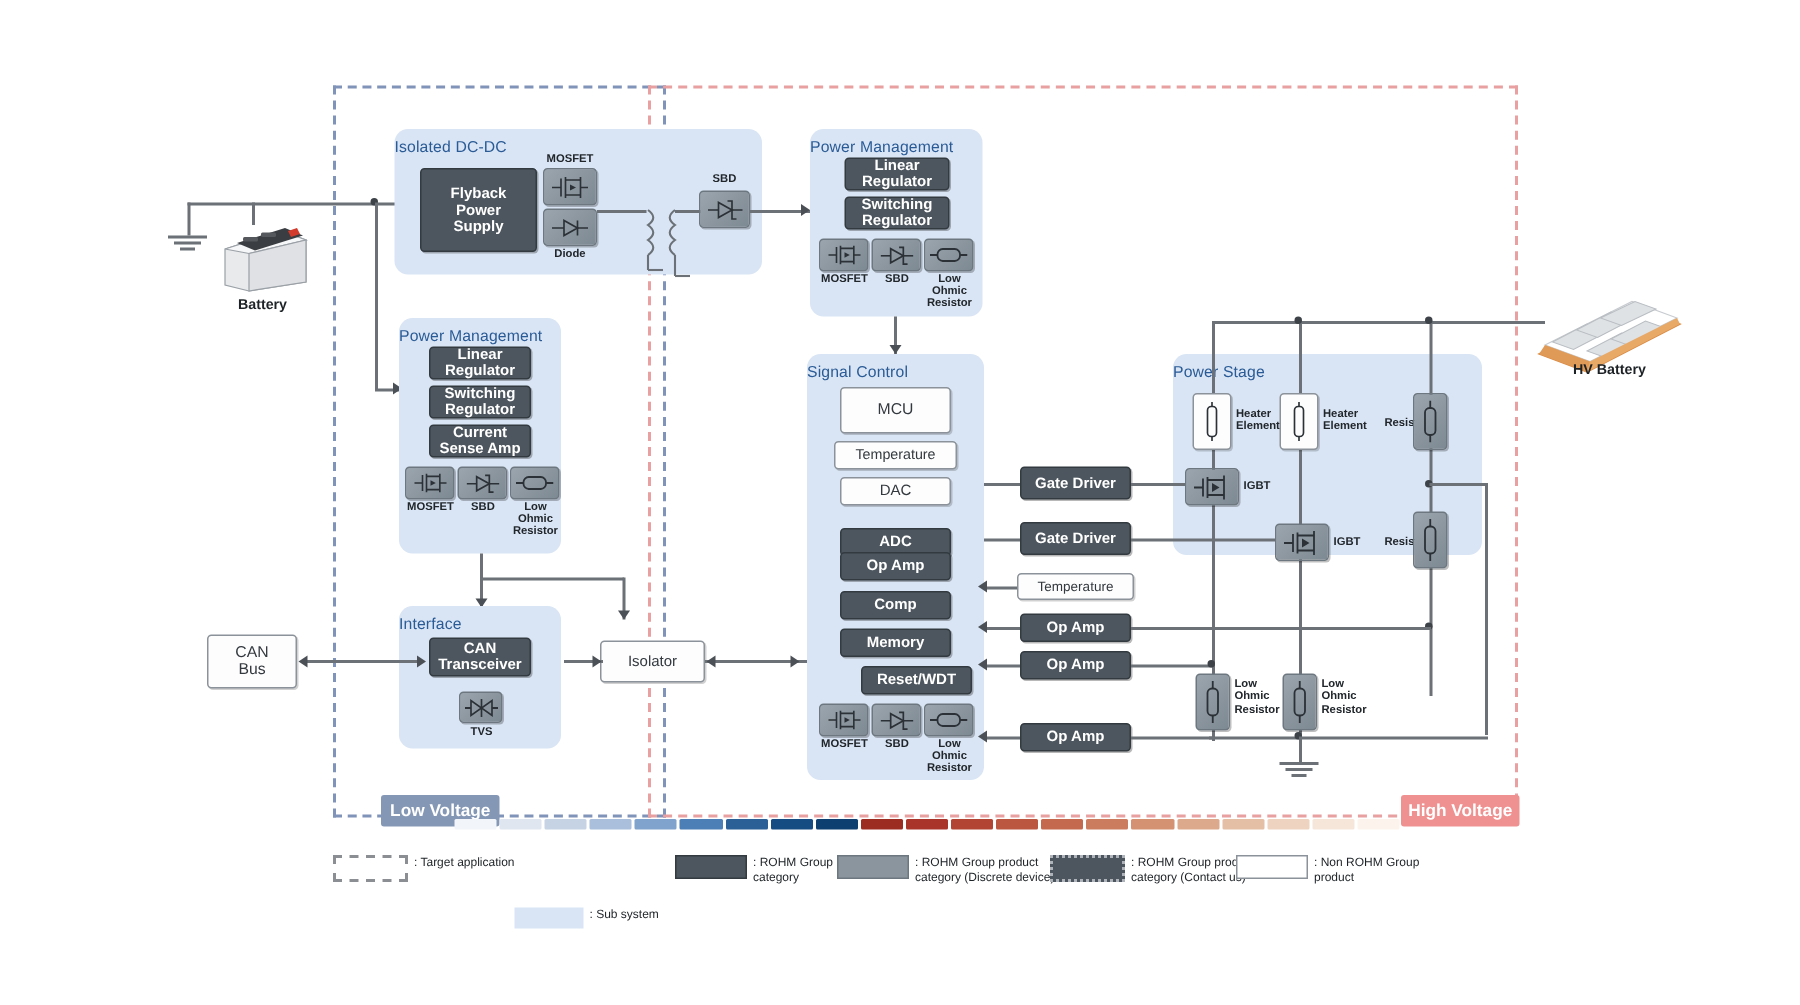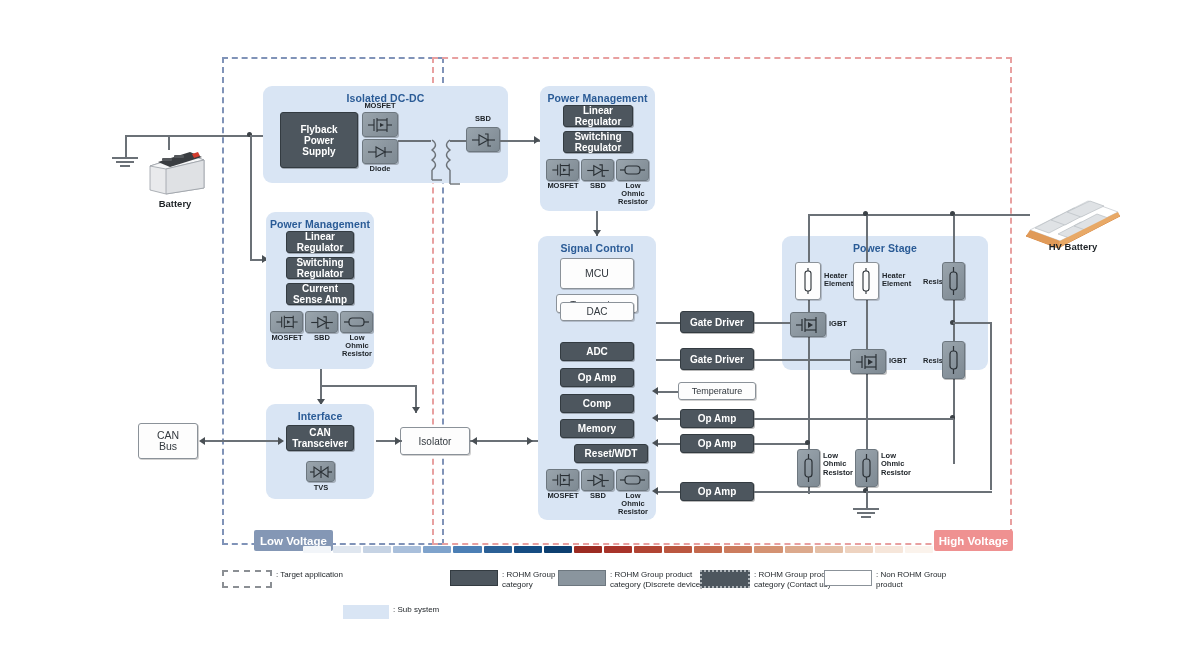--- a/index.html
+++ b/index.html
@@ -7,22 +7,22 @@
   #stage{position:relative;width:1200px;height:670px;background:#fff;}
 
   .abs{position:absolute;box-sizing:border-box;}
 
   
   .bound-lv{border:2px dashed #8093b8;}
   .bound-hv{border:2px dashed #e8a0a0;}
 
   
   .subsys{background:#d9e5f4;border-radius:9px;}
-  .subsys-title{position:absolute;width:100%;text-align:center;color:#2a5b96;
-     font-weight:bold;font-size:10.5px;letter-spacing:.1px;}
+  .subsys-title{position:absolute;width:100%;color:#2a5b96;
+     font-weight:normal;font-size:10.5px;letter-spacing:.1px;}
 
   
   .rohm{background:#4d565e;color:#fff;border:1px solid #333b41;border-radius:3px;
      display:flex;align-items:center;justify-content:center;text-align:center;
      font-weight:bold;font-size:10px;line-height:11px;
      box-shadow:1px 1px 0 rgba(0,0,0,.28);}
   
   .nonrohm{background:#fdfdfd;color:#33393f;border:1px solid #8b9299;border-radius:3px;
      display:flex;align-items:center;justify-content:center;text-align:center;
      font-size:10px;line-height:11px;box-shadow:1px 1px 0 rgba(0,0,0,.18);}
@@ -245,22 +245,22 @@
   <div class="arrow ar-d" style="left:317px;top:399px;"></div>
   <div class="abs wire wh" style="left:320px;top:385px;width:96px;"></div>
   <div class="abs wire wv" style="left:415px;top:385px;height:28px;"></div>
   <div class="arrow ar-d" style="left:412px;top:407px;"></div>
 
   <div class="abs subsys" style="left:538px;top:236px;width:118px;height:284px;">
     <div class="subsys-title" style="top:6px;">Signal Control</div>
   </div>
   <div class="abs nonrohm" style="left:560px;top:258px;width:74px;height:31px;font-size:10.5px;">MCU</div>
   <div class="abs nonrohm" style="left:556px;top:294px;width:82px;height:19px;font-size:9.5px;">Temperature</div>
-  <div class="abs nonrohm" style="left:560px;top:302px;width:74px;height:19px;">DAC</div>
-  <div class="abs rohm" style="left:560px;top:342px;width:74px;height:19px;">ADC</div>
+  <div class="abs nonrohm" style="left:560px;top:318px;width:74px;height:19px;">DAC</div>
+  <div class="abs rohm" style="left:560px;top:352px;width:74px;height:19px;">ADC</div>
   <div class="abs rohm" style="left:560px;top:368px;width:74px;height:19px;">Op Amp</div>
   <div class="abs rohm" style="left:560px;top:394px;width:74px;height:19px;">Comp</div>
   <div class="abs rohm" style="left:560px;top:419px;width:74px;height:19px;">Memory</div>
   <div class="abs rohm" style="left:560px;top:444px;width:74px;height:19px;margin-left:14px;">Reset/WDT</div>
 
   <div class="abs disc" style="left:546px;top:469px;width:33px;height:22px;">
     <svg width="24" height="16" viewBox="0 0 26 18">
       <line x1="1" y1="9" x2="7" y2="9" stroke="#2b3136" stroke-width="1.2"></line>
       <line x1="7" y1="3" x2="7" y2="15" stroke="#2b3136" stroke-width="1.2"></line>
       <line x1="10" y1="2" x2="10" y2="16" stroke="#2b3136" stroke-width="1.2"></line>

